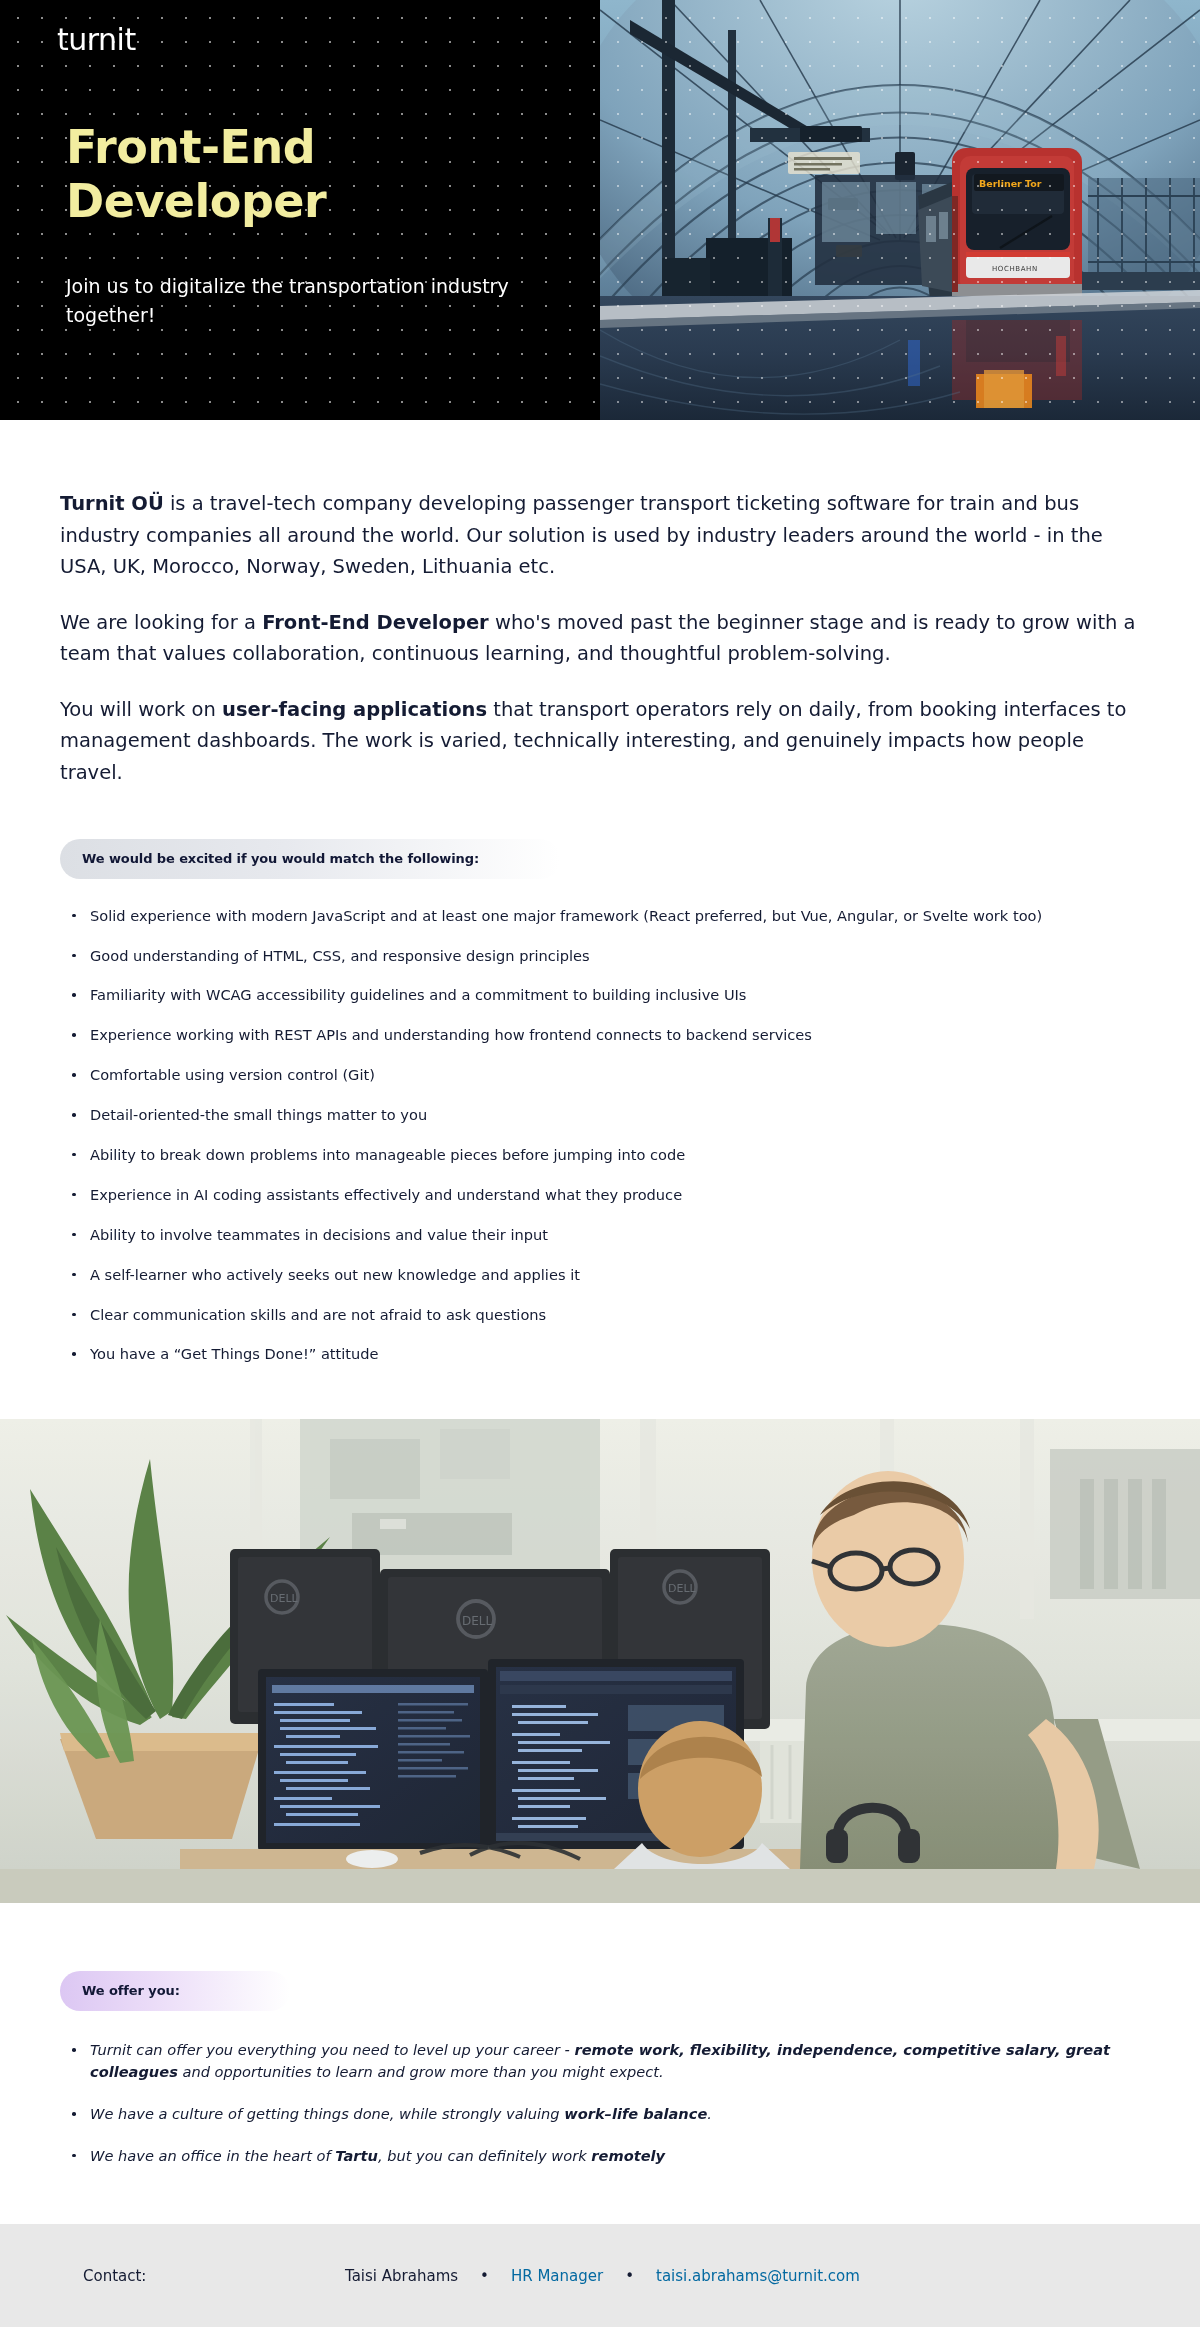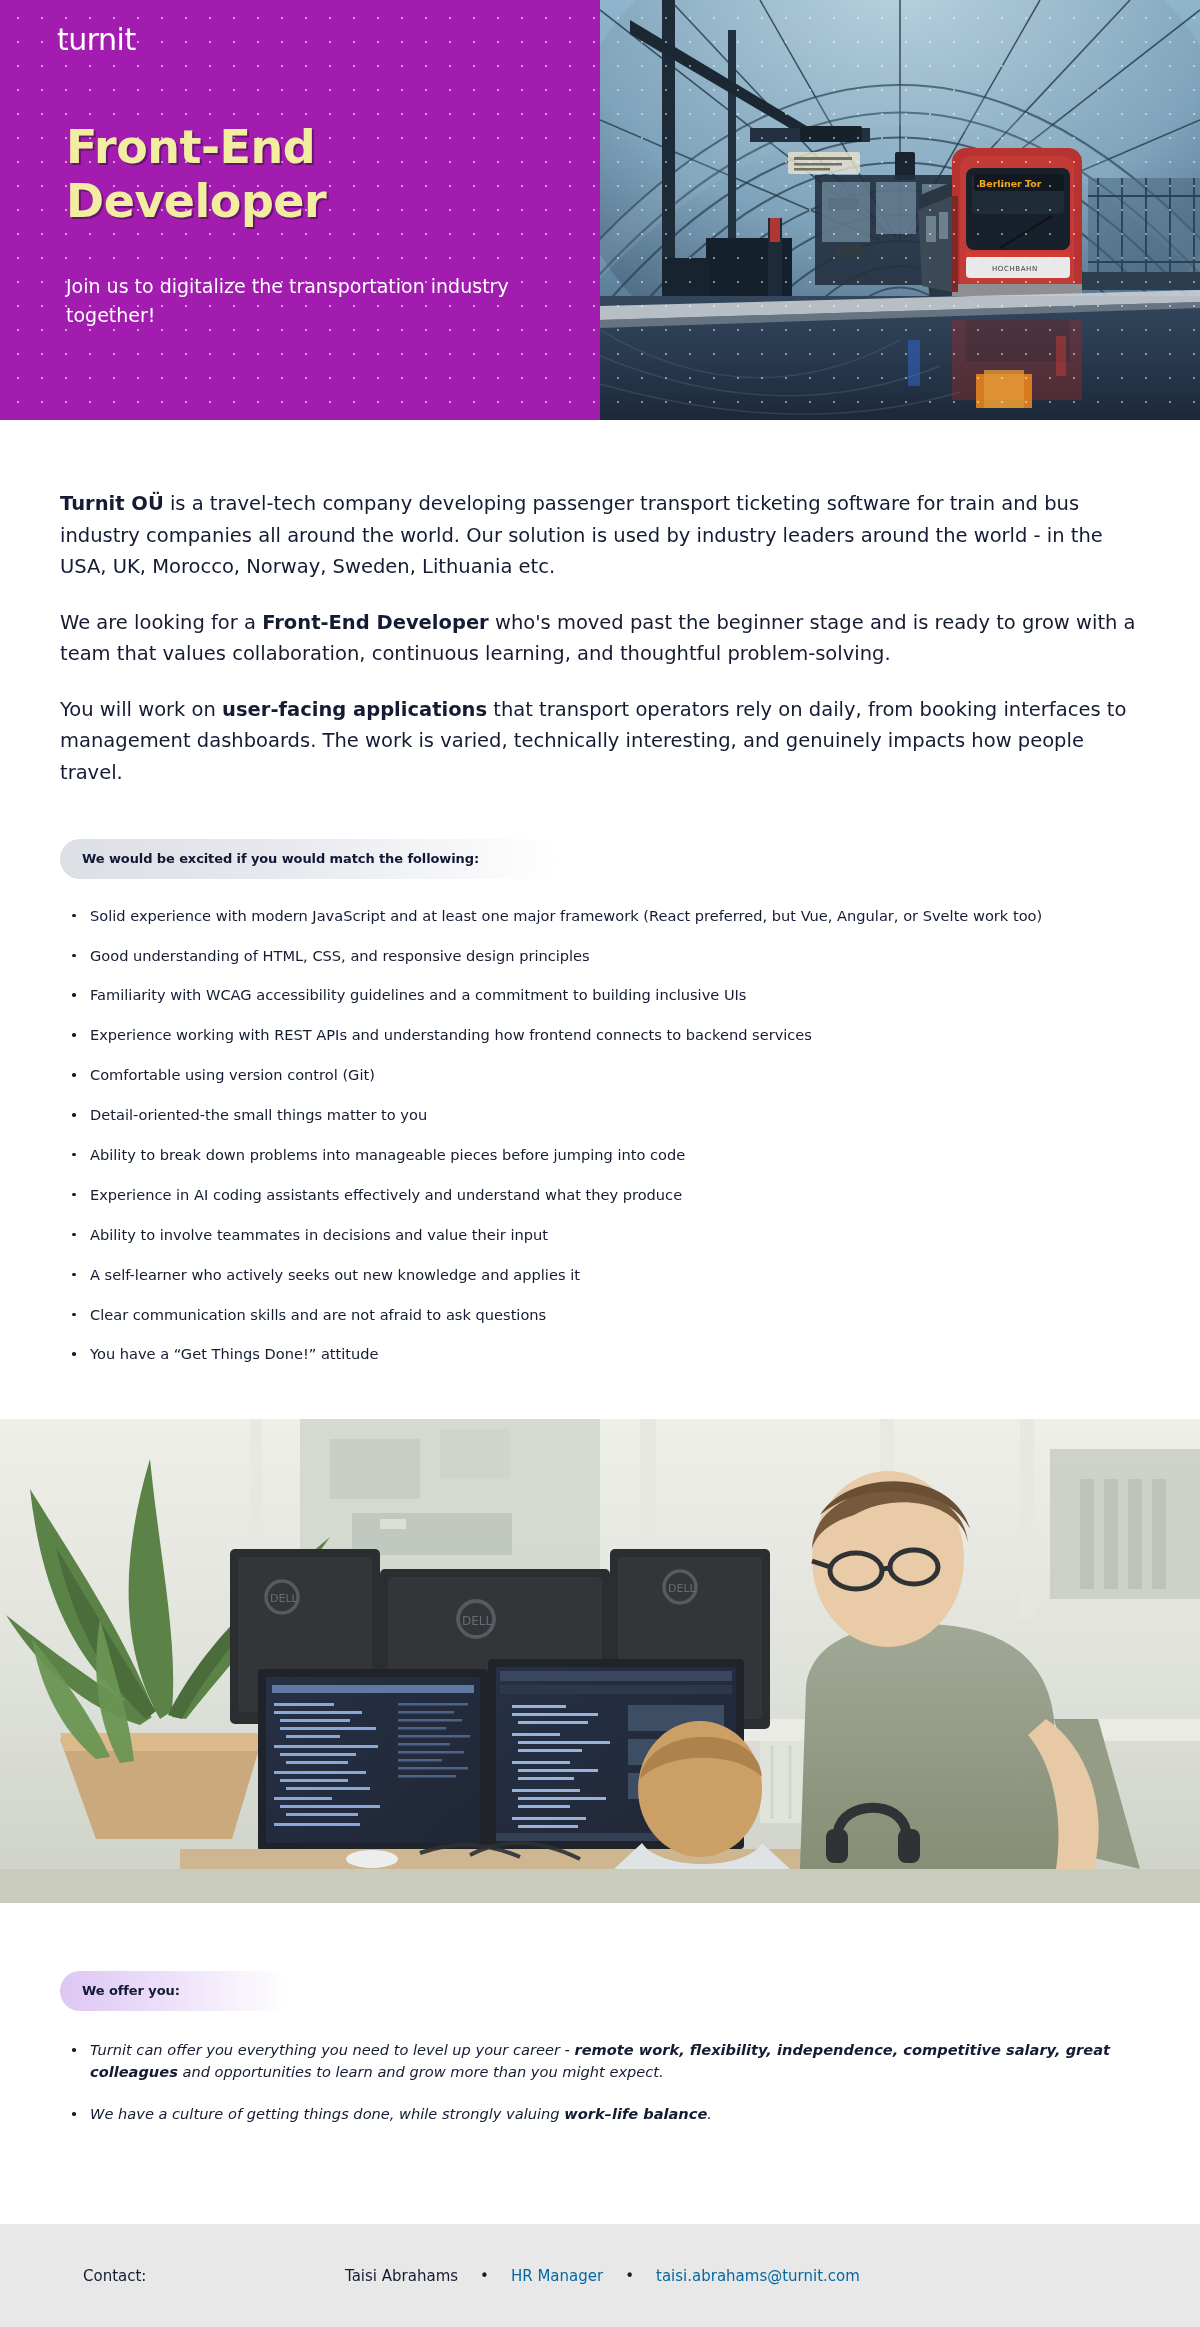--- a/index.html
+++ b/index.html
@@ -21,21 +21,21 @@
     position: relative;
     width: 1200px;
     height: 420px;
     display: flex;
     overflow: hidden;
   }
   .hero-left {
     position: relative;
     width: 600px;
     height: 420px;
-    background: #a21caf;
+    background: #000000;
     overflow: hidden;
   }
   .dots {
     position: absolute;
     inset: 0;
     background-image: radial-gradient(circle, rgba(255,255,255,0.55) 1.2px, transparent 1.4px);
     background-size: 24px 24px;
     background-position: 6px 6px;
     pointer-events: none;
   }
@@ -582,20 +582,21 @@
           <rect width="1200" height="450" fill="#f6e8c8" opacity="0.08"></rect>
         </g>
       </svg>
     </div>
 
     <div class="offer">
       <div class="pill pill-purple">We offer you:</div>
       <div class="bullets">
         <div class="bullet"><span>Turnit can offer you everything you need to level up your career - </span><b>remote work, flexibility, independence, competitive salary, great colleagues</b><span> and opportunities to learn and grow more than you might expect.</span></div>
         <div class="bullet"><span>We have a culture of getting things done, while strongly valuing </span><b>work–life balance</b><span>.</span></div>
+        <div class="bullet"><span>We have an office in the heart of </span><b>Tartu</b><span>, but you can definitely work </span><b>remotely</b></div>
       </div>
     </div>
 
   </div>
 
   <div class="footer">
     <div class="footer-label">Contact:</div>
     <div class="footer-name">Taisi Abrahams</div>
     <div class="footer-sep">•</div>
     <div class="footer-role">HR Manager</div>

